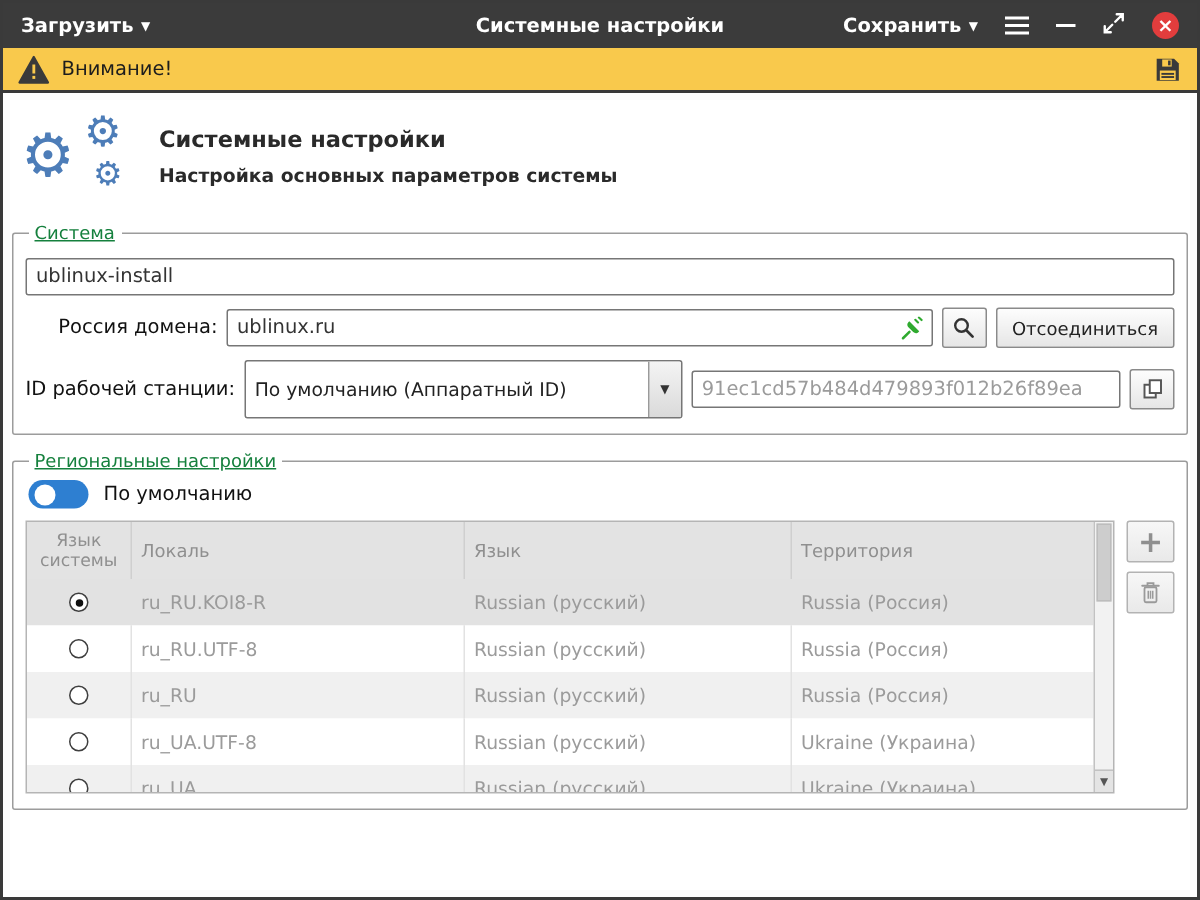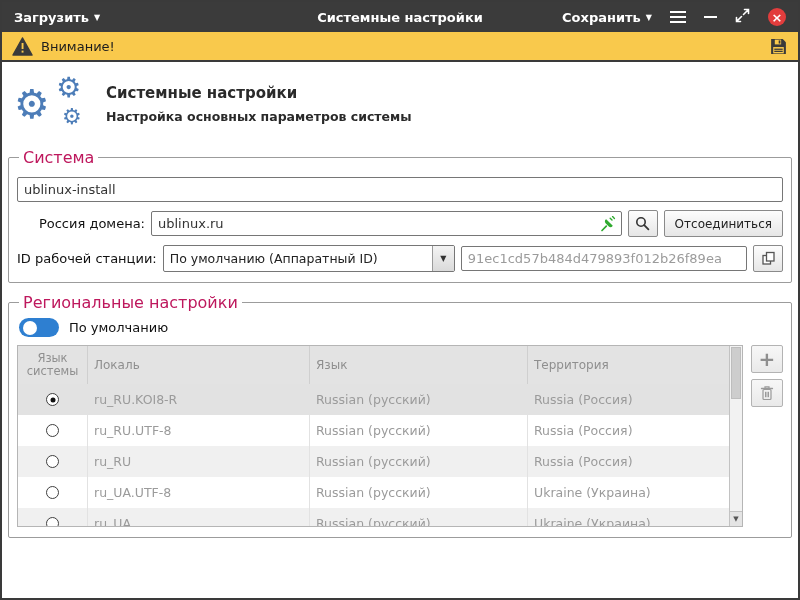--- a/index.html
+++ b/index.html
@@ -30,31 +30,31 @@
   .gears { position:relative; width:96px; height:62px; color:#4d7db8; flex:0 0 auto; }
   .gears .g { position:absolute; line-height:1; }
   .g1 { font-size:40px; left:4px; top:8px; }
   .g2 { font-size:28px; left:46px; top:-2px; }
   .g3 { font-size:22px; left:52px; top:30px; }
   .app-titles { padding-top:8px; }
   .app-title { font-size:15px; font-weight:700; color:#2a2a2a; }
   .app-subtitle { font-size:12.5px; font-weight:700; color:#2a2a2a; margin-top:7px; }
 
   fieldset { border:1px solid #9c9c9c; border-radius:2px; margin:10px 6px 0; padding:2px 8px 10px; }
-  legend { font-size:16px; color:#be185d; padding:0 4px; margin-left:2px; }
+  legend { font-size:12px; color:#15803d; padding:0 4px; margin-left:2px;text-decoration:underline; }
 
   .form-row { display:flex; align-items:center; margin-top:8px; gap:6px; }
   .flabel { flex:0 0 128px; text-align:right; font-size:13px; color:#111; white-space:nowrap; }
   .tinput { height:25px; border:1px solid #767676; border-radius:2px; background:#fff; font-family:"DejaVu Sans",sans-serif; font-size:13px; color:#333; padding:0 6px; width:100%; }
   .input-wrap { position:relative; flex:1; display:flex; }
   .plug-icon { position:absolute; right:6px; top:5px; }
   .idfield { color:#9b9b9b; }
   .sq-btn { height:27px; min-width:30px; border:1px solid #8a8a8a; border-radius:2px; background:linear-gradient(#fdfdfd,#e6e6e6); display:flex; align-items:center; justify-content:center; font-size:12px; color:#222; padding:0 4px; cursor:default; }
   .disconnect { padding:0 10px; white-space:nowrap; }
-  .combo { flex:0 0 292px; height:27px; border:1px solid #767676; border-radius:2px; background:#fff; display:flex; align-items:center; overflow:hidden; }
+  .combo { flex:0 0 292px; height:39px; border:1px solid #767676; border-radius:2px; background:#fff; display:flex; align-items:center; overflow:hidden; }
   .combo-text { flex:1; padding:0 6px; font-size:12.5px; color:#222; white-space:nowrap; overflow:hidden; }
   .combo-arrow { flex:0 0 22px; align-self:stretch; border-left:1px solid #9a9a9a; background:linear-gradient(#f4f4f4,#dadada); display:flex; align-items:center; justify-content:center; font-size:8px; color:#333; }
 
   
   .toggle-row { display:flex; align-items:center; gap:10px; margin:4px 0 8px 2px; }
   .toggle-label { font-size:13px; font-weight:700; color:#111; }
   .switch { position:relative; width:40px; height:19px; border-radius:10px; background:#2e7fd1; flex:0 0 auto; }
   .knob { position:absolute; left:4px; top:2.5px; width:14px; height:14px; border-radius:50%; background:#fff; }
   .default-label { font-size:13px; color:#111; }
 

